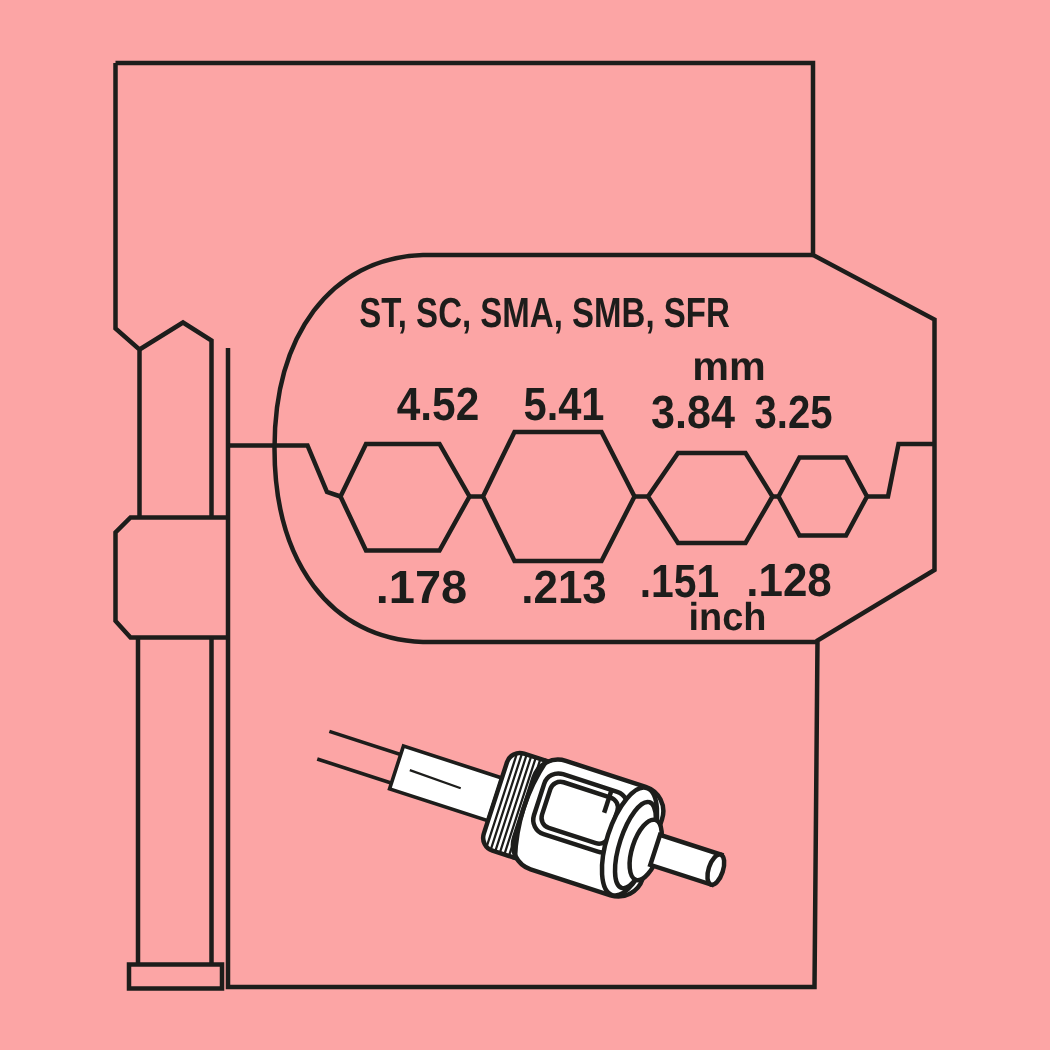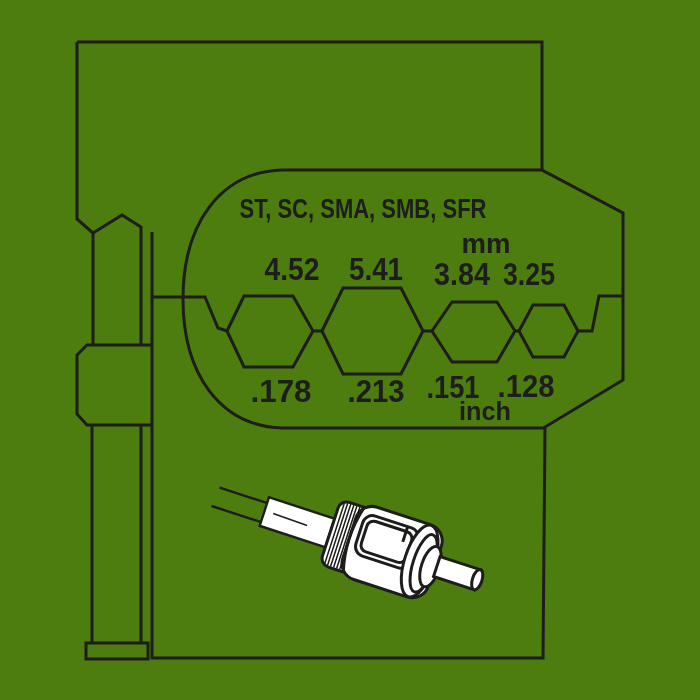--- a/index.html
+++ b/index.html
@@ -4,21 +4,21 @@
 <style>
   html, body {
     margin: 0;
     padding: 0;
     background: #ffffff;
   }
   .stage {
     position: relative;
     width: 700px;
     height: 700px;
-    background: #4d7c0f;
+    background: #fca5a5;
     overflow: hidden;
     font-family: "Liberation Sans", sans-serif;
   }
   svg { display: block; }
   .outline {
     fill: none;
     stroke: #1d1d1b;
     stroke-width: 3;
     stroke-linecap: butt;
     stroke-linejoin: miter;

